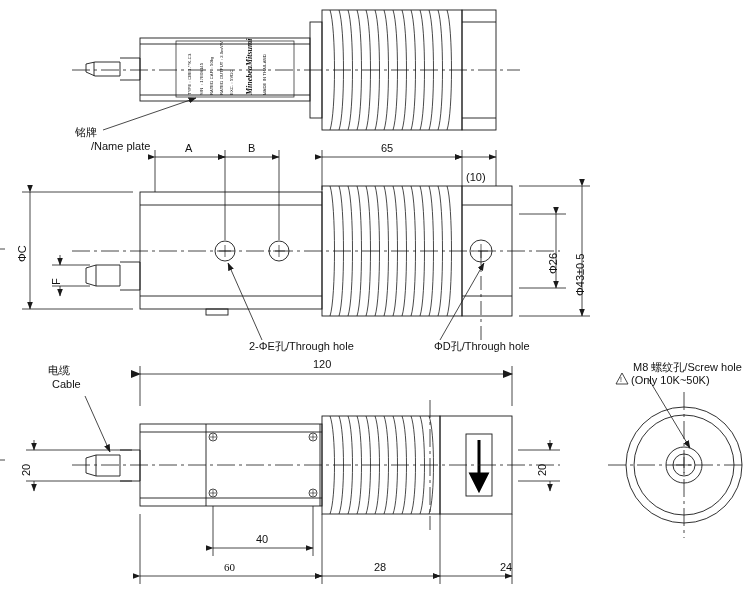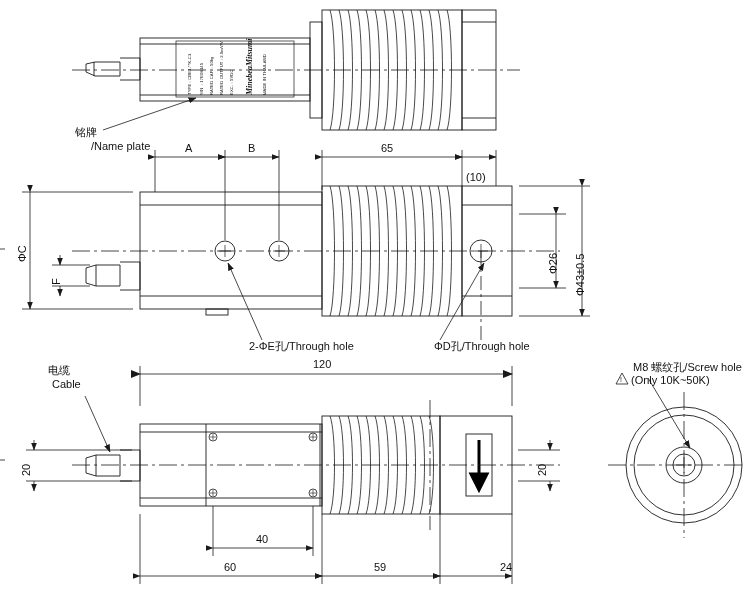--- a/index.html
+++ b/index.html
@@ -328,21 +328,21 @@
   <div class="lbl" style="left:249px; top:340px;">2-ΦE孔/Through hole</div>
   <div class="lbl" style="left:434px; top:340px;">ΦD孔/Through hole</div>
 
   <div class="lbl" style="left:48px; top:364px;">电缆</div>
   <div class="lbl" style="left:52px; top:378px;">Cable</div>
 
   <div class="lbl" style="left:313px; top:358px;text-align:center;">120</div>
   <div class="lbl rot90" style="left:20px; top:476px;">20</div>
   <div class="lbl rot90" style="left:536px; top:476px;">20</div>
   <div class="lbl" style="left:256px; top:533px;">40</div>
-  <div class="lbl" style="left:224px; top:561px;">60</div>
-  <div class="lbl" style="left:374px; top:561px;">59</div>
+  <div class="lbl" style="left:224px; top:561px;font-family:Liberation Serif, serif;">60</div>
+  <div class="lbl" style="left:374px; top:561px;">28</div>
   <div class="lbl" style="left:469px; top:561px;margin-left:31px;">24</div>
 
   <div class="lbl" style="left:633px; top:361px;">M8 螺纹孔/Screw hole</div>
   <div class="lbl" style="left:631px; top:374px;text-align:center;">(Only 10K~50K)</div>
   <div class="lbl xs" style="left:620px; top:376px;">!</div>
 
 </div>
 
 </body></html>

